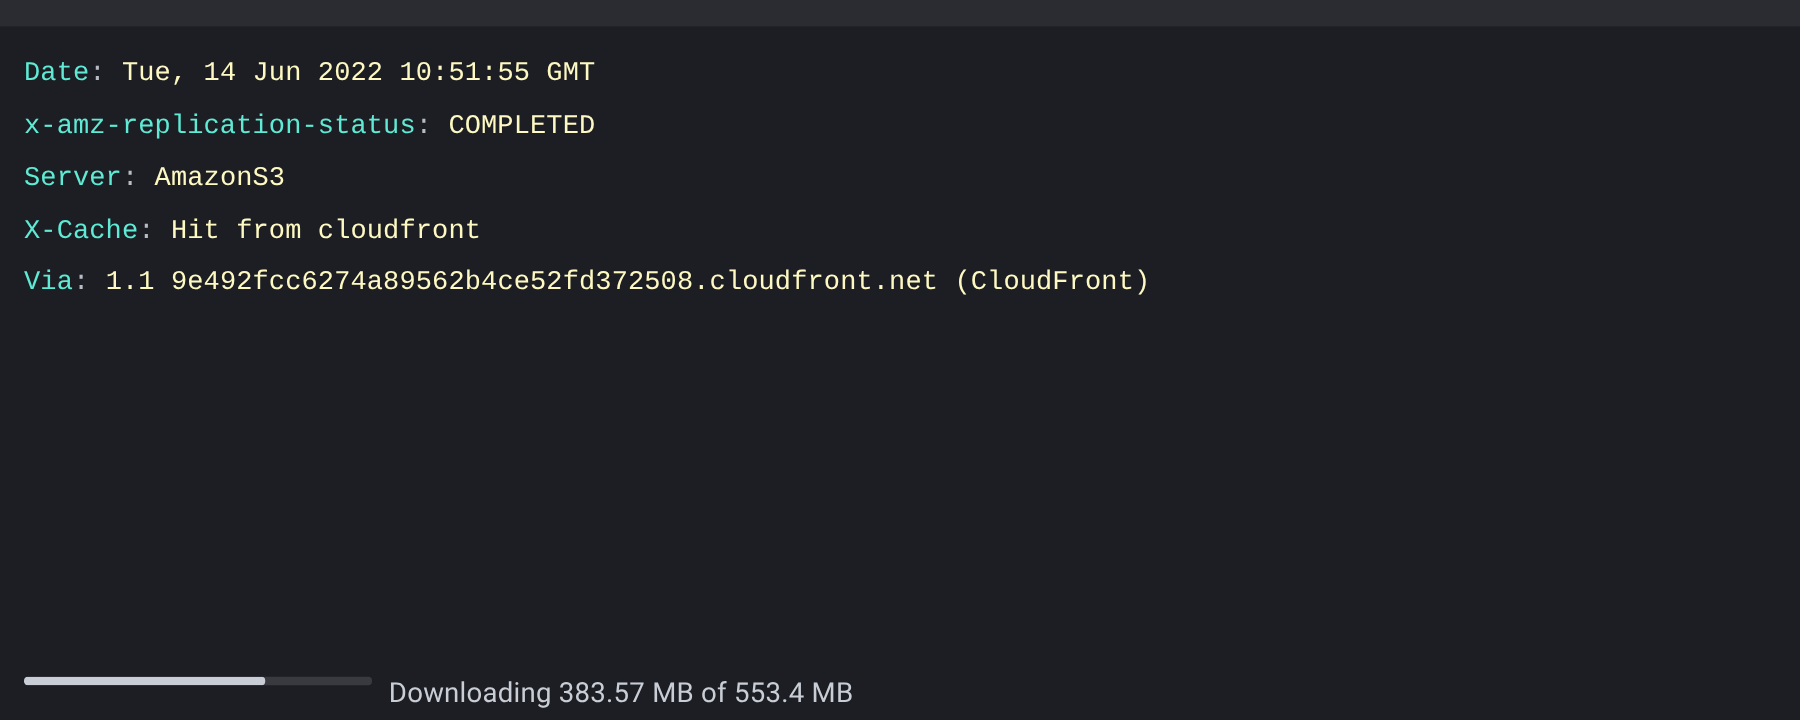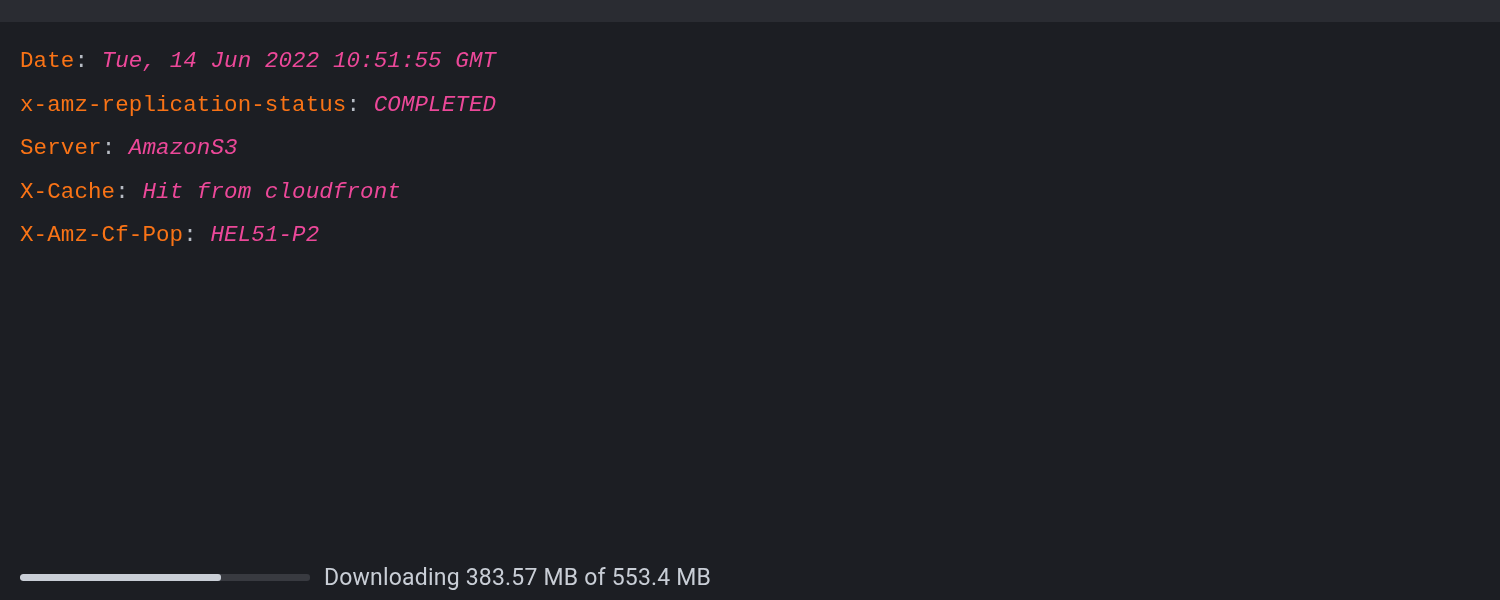--- a/index.html
+++ b/index.html
@@ -23,30 +23,29 @@
       color: #b7bcc4;
       font-size: 22.5px;
       line-height: 43.5px;
       letter-spacing: 0.1px;
       font-weight: 500;
     }
     .header-line {
       white-space: pre;
     }
     .header-key {
-      color: #f97316;
+      color: #5eead4;
       margin-top: 29px;
     }
     .header-value {
-      color: #ec4899;
-      font-style: italic;
+      color: #fef9c3;
     }
     .status-line {
       display: flex;
-      align-items: center;
+      align-items: flex-start;
       position: absolute;
       bottom: 10px;
       left: 20px;
       height: 26px;
     }
     .progress-track {
       width: 290px;
       height: 7px;
       background-color: #383a40;
       border-radius: 3px;
@@ -70,21 +69,21 @@
 </head>
 <body>
 
 <div class="title-bar"></div>
 
 <div class="terminal-content">
   <div class="header-line"><span class="header-key">Date</span>: <span class="header-value">Tue, 14 Jun 2022 10:51:55 GMT</span></div>
   <div class="header-line"><span class="header-key">x-amz-replication-status</span>: <span class="header-value">COMPLETED</span></div>
   <div class="header-line"><span class="header-key">Server</span>: <span class="header-value">AmazonS3</span></div>
   <div class="header-line"><span class="header-key">X-Cache</span>: <span class="header-value">Hit from cloudfront</span></div>
-  <div class="header-line"><span class="header-key">X-Amz-Cf-Pop</span>: <span class="header-value">HEL51-P2</span></div>
+  <div class="header-line"><span class="header-key">Via</span>: <span class="header-value">1.1 9e492fcc6274a89562b4ce52fd372508.cloudfront.net (CloudFront)</span></div>
 </div>
 
 <div class="status-line">
   <div class="progress-track">
     <div class="progress-fill"></div>
   </div>
   <span class="status-text">Downloading 383.57 MB of 553.4 MB</span>
 </div>
 
 </body></html>

